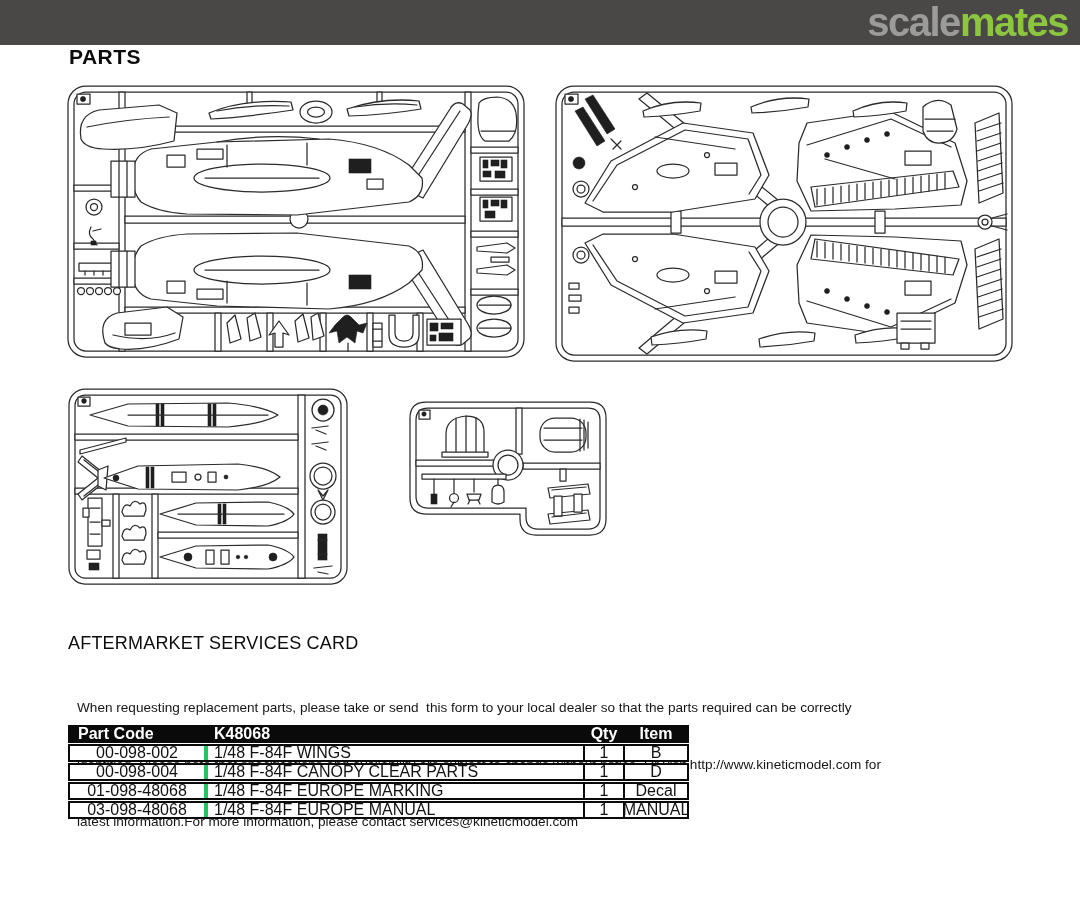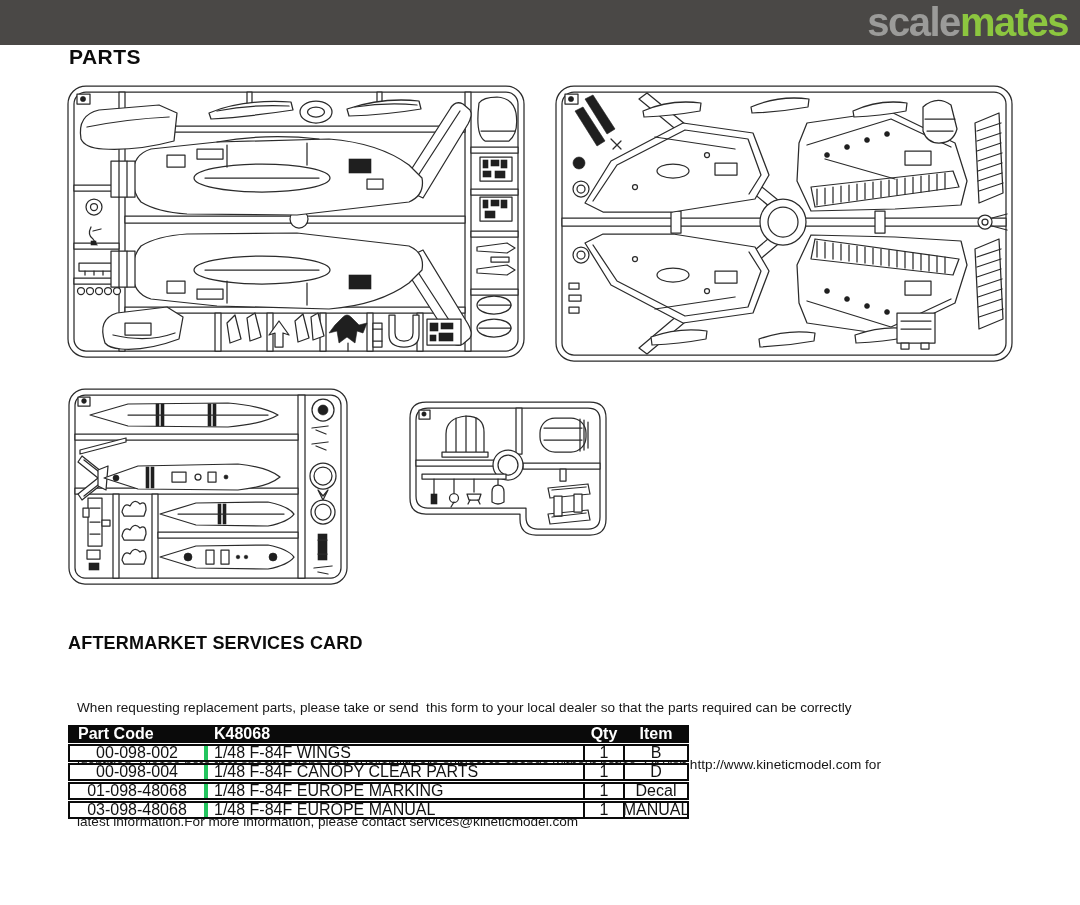--- a/index.html
+++ b/index.html
@@ -7,21 +7,21 @@
         font-family:"Liberation Sans",sans-serif;color:#121212;}
   
   .banner{position:absolute;left:0;top:0;width:1080px;height:45px;background:#4a4846;}
   .logo{position:absolute;right:12px;top:0px;font-size:40px;font-weight:bold;
         letter-spacing:-1.5px;line-height:45px;}
   .logo .lg-scale{color:#9b9b99;}
   .logo .lg-mates{color:#8cc63f;}
   
   .parts-title{position:absolute;left:69px;top:45px;font-size:21px;font-weight:bold;
         letter-spacing:.5px;color:#0c0c0c;}
-  .after-title{position:absolute;left:68px;top:633px;font-size:18px;font-weight:bold;
+  .after-title{position:absolute;left:68px;top:633px;font-size:18px;font-weight:normal;
         letter-spacing:.2px;color:#0c0c0c;}
   .para{position:absolute;left:68px;top:660px;width:960px;font-size:13.6px;
         line-height:19px;color:#161616;white-space:pre-wrap;margin-left:9px;}
   
   .sprue{position:absolute;}
   .s-ln{fill:none;stroke:#2b2b2b;stroke-width:1.25;stroke-linejoin:round;stroke-linecap:round;}
   .s-fw{fill:#ffffff;stroke:#2b2b2b;stroke-width:1.25;stroke-linejoin:round;}
   .s-dk{fill:#1f1f1f;stroke:#1f1f1f;stroke-width:.6;}
   
   .tbl{position:absolute;left:68px;top:725px;width:621px;font-size:16px;}

